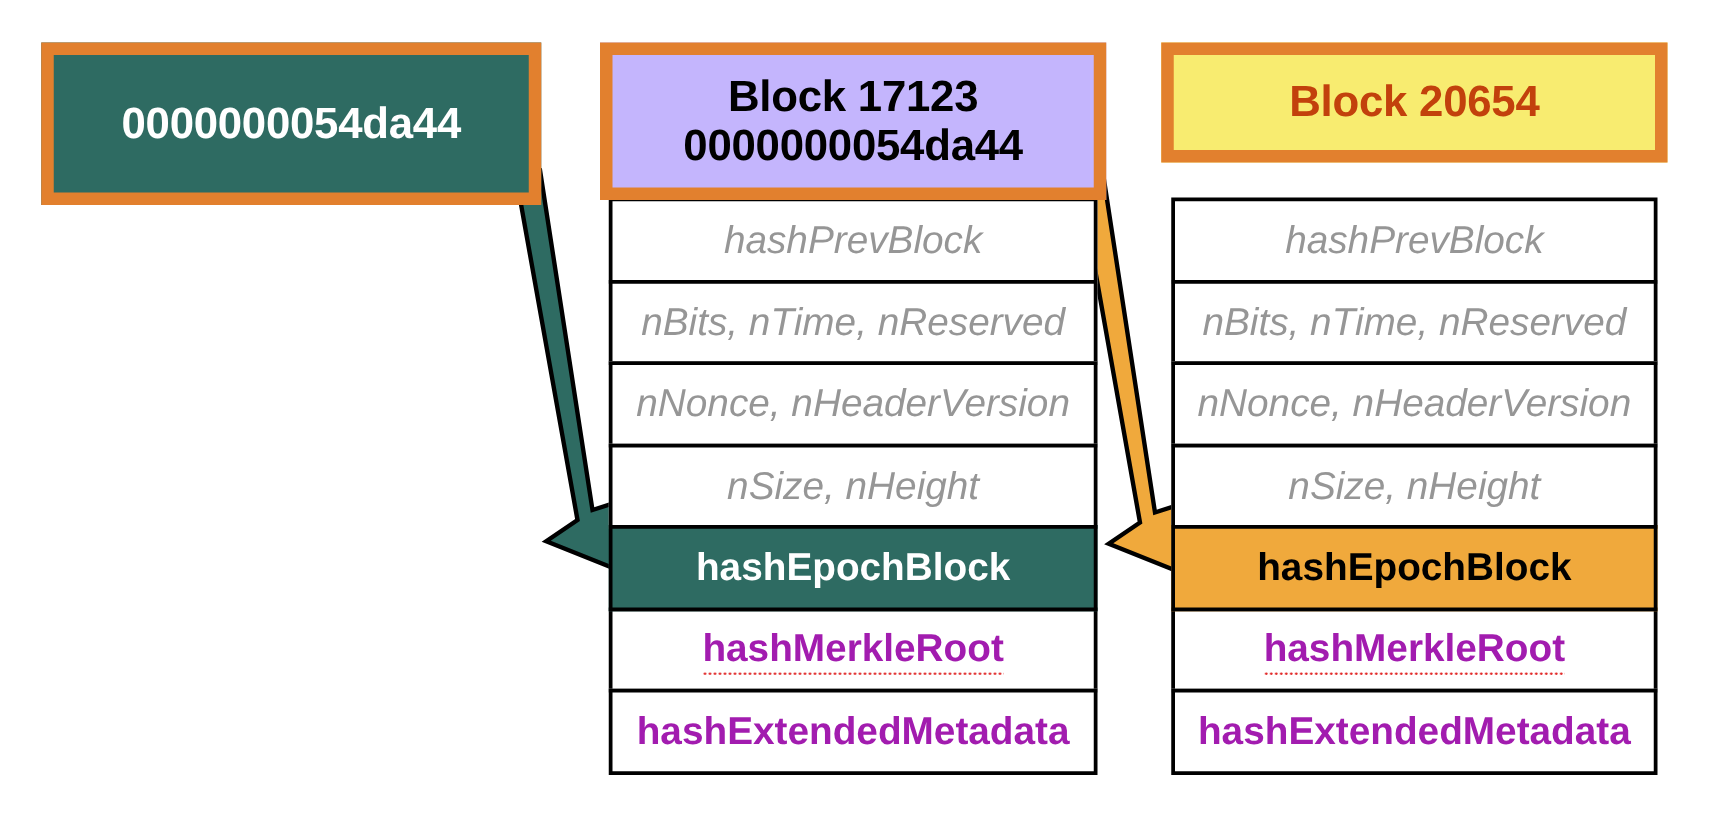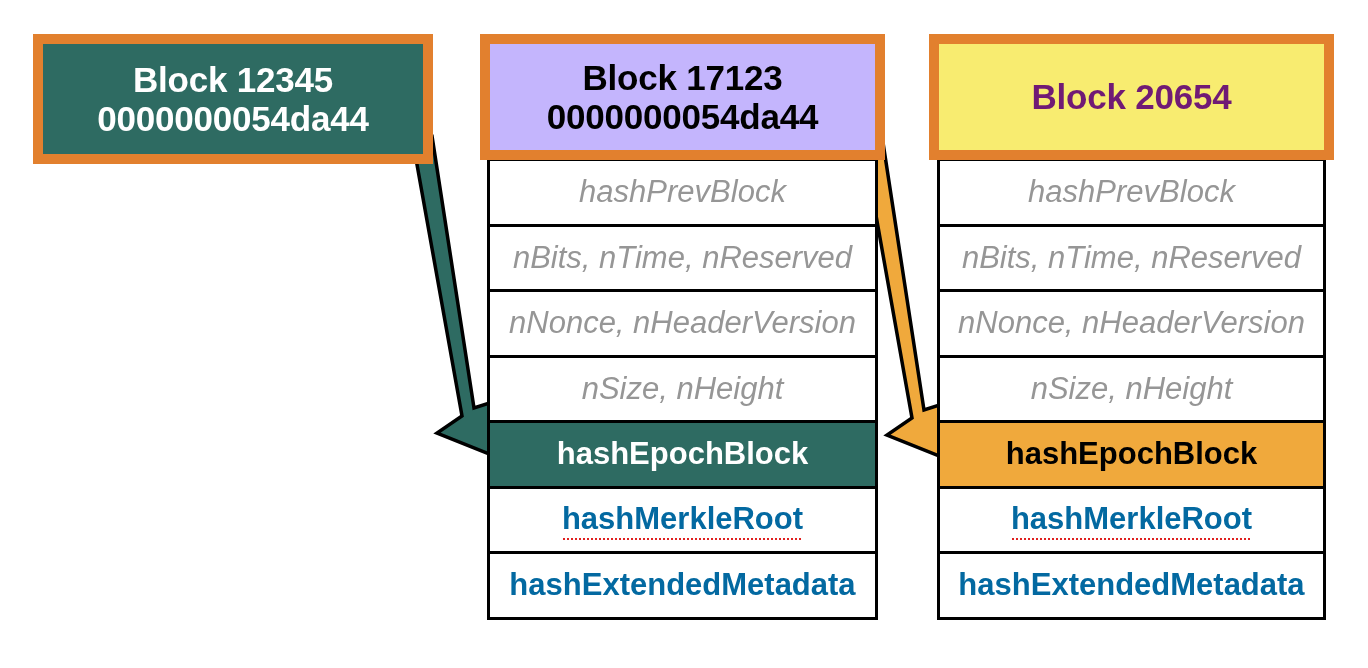--- a/index.html
+++ b/index.html
@@ -65,23 +65,23 @@
     top: 34px;
     width: 405px;
     height: 126px;
     background: #c4b5fd;
     color: #000000;
   }
   #block3-header {
     left: 929px;
     top: 34px;
     width: 405px;
-    height: 126px;
+    height: 96px;
     background: #F8EC70;
-    color: #701a75;
+    color: #c2410c;
   }
 
   
   .field-column {
     position: absolute;
     z-index: 6;
   }
   #block2-fields { left: 487px; top: 158px; width: 391px; }
   #block3-fields { left: 937px; top: 158px; width: 389px; }
 
@@ -110,21 +110,21 @@
     position: relative;
   }
   .field-row.solid-accent {
     background: #F0A93C;
     color: #000000;
     font-weight: bold;
     border-color: #000000;
     z-index: 2;
     position: relative;
   }
-  .field-row.bold { font-weight: bold; color: #0369a1; }
+  .field-row.bold { font-weight: bold; color: #a21caf; }
 
   
   .spellcheck {
     position: relative;
     display: inline-block;
     padding-bottom: 1px;
   }
   .spellcheck::after {
     content: "";
     position: absolute;
@@ -147,21 +147,20 @@
     <g>
       <polygon points="411,131 432,136 474,408 505,398 492,455 437,433 462,416 " fill="#2E6B62" stroke="#000000" stroke-width="3.5" stroke-linejoin="miter"></polygon>
     </g>
 
     <g>
       <polygon points="861,131 882,136 924,410 955,400 942,457 887,435 912,418 " fill="#F0A93C" stroke="#000000" stroke-width="3.5" stroke-linejoin="miter"></polygon>
     </g>
   </svg>
 
   <div class="block-header" id="block1-header">
-    <span class="line">Block 12345</span>
     <span class="line">0000000054da44</span>
   </div>
 
   <div class="block-header" id="block2-header">
     <span class="line">Block 17123</span>
     <span class="line">0000000054da44</span>
   </div>
 
   <div class="field-column" id="block2-fields">
     <div class="field-row muted">

